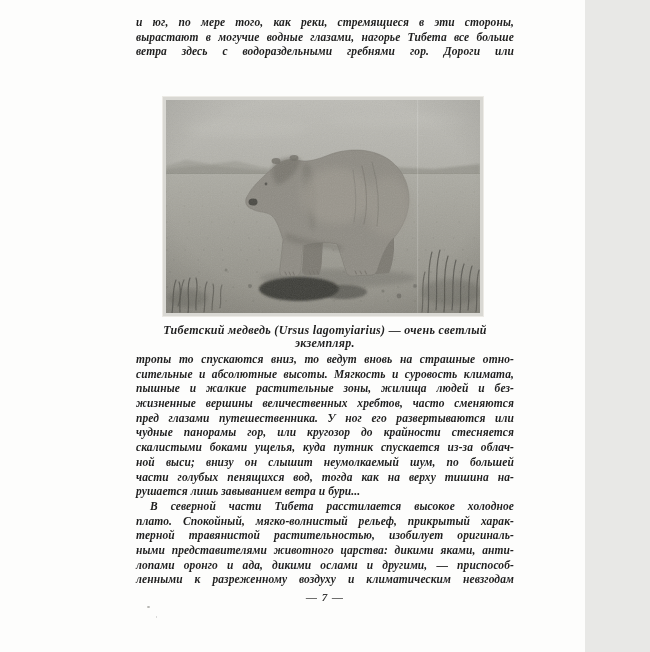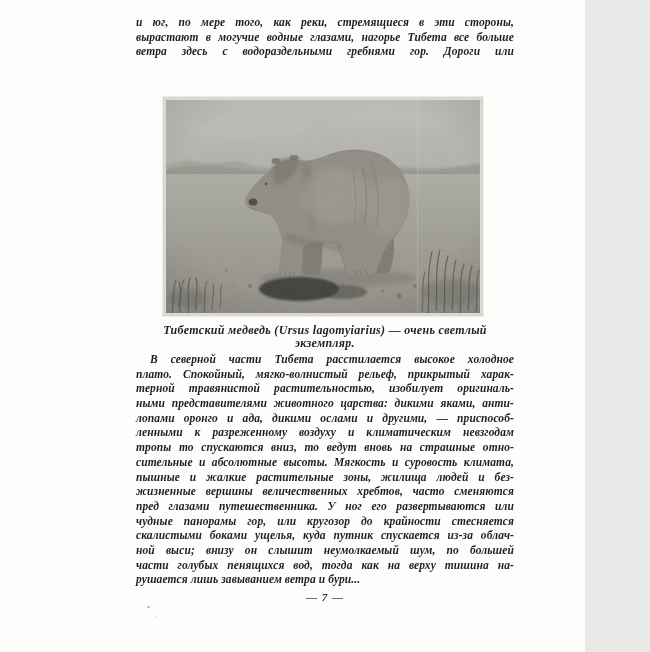--- a/index.html
+++ b/index.html
@@ -206,38 +206,38 @@
       <rect class="scratch" x="251" y="0" width="1.2" height="213" opacity="0.16"></rect>
       <rect width="314" height="213" filter="url(#fGrain)" opacity="0.3"></rect>
       <rect width="314" height="213" fill="url(#gVig)"></rect>
     </svg>
   </figure>
 
   <div id="caption">Тибетский медведь (Ursus lagomyiarius) — очень светлый экземпляр.</div>
 
   <div id="para23" class="text-block">
     <div>
-        <div class="line just ind">В северной части Тибета расстилается высокое холодное</div>
-        <div class="line just">плато. Спокойный, мягко-волнистый рельеф, прикрытый харак-</div>
-        <div class="line just">терной травянистой растительностью, изобилует оригиналь-</div>
-        <div class="line just">ными представителями животного царства: дикими яками, анти-</div>
-        <div class="line just">лопами оронго и ада, дикими ослами и другими, — приспособ-</div>
-        <div class="line just">ленными к разреженному воздуху и климатическим невзгодам</div>
-      </div>
-    <div>
         <div class="line just">тропы то спускаются вниз, то ведут вновь на страшные отно-</div>
         <div class="line just">сительные и абсолютные высоты. Мягкость и суровость климата,</div>
         <div class="line just">пышные и жалкие растительные зоны, жилища людей и без-</div>
         <div class="line just">жизненные вершины величественных хребтов, часто сменяются</div>
         <div class="line just">пред глазами путешественника. У ног его развертываются или</div>
         <div class="line just">чудные панорамы гор, или кругозор до крайности стесняется</div>
         <div class="line just">скалистыми боками ущелья, куда путник спускается из-за облач-</div>
         <div class="line just">ной выси; внизу он слышит неумолкаемый шум, по большей</div>
         <div class="line just">части голубых пенящихся вод, тогда как на верху тишина на-</div>
         <div class="line">рушается лишь завыванием ветра и бури...</div>
       </div>
+    <div>
+        <div class="line just ind">В северной части Тибета расстилается высокое холодное</div>
+        <div class="line just">плато. Спокойный, мягко-волнистый рельеф, прикрытый харак-</div>
+        <div class="line just">терной травянистой растительностью, изобилует оригиналь-</div>
+        <div class="line just">ными представителями животного царства: дикими яками, анти-</div>
+        <div class="line just">лопами оронго и ада, дикими ослами и другими, — приспособ-</div>
+        <div class="line just">ленными к разреженному воздуху и климатическим невзгодам</div>
+      </div>
   </div>
 
   <div id="pagenum">— 7 —</div>
 
   <div id="speck1" class="speck"></div>
   <div id="speck2" class="speck"></div>
 </div>
 
 </body></html>

